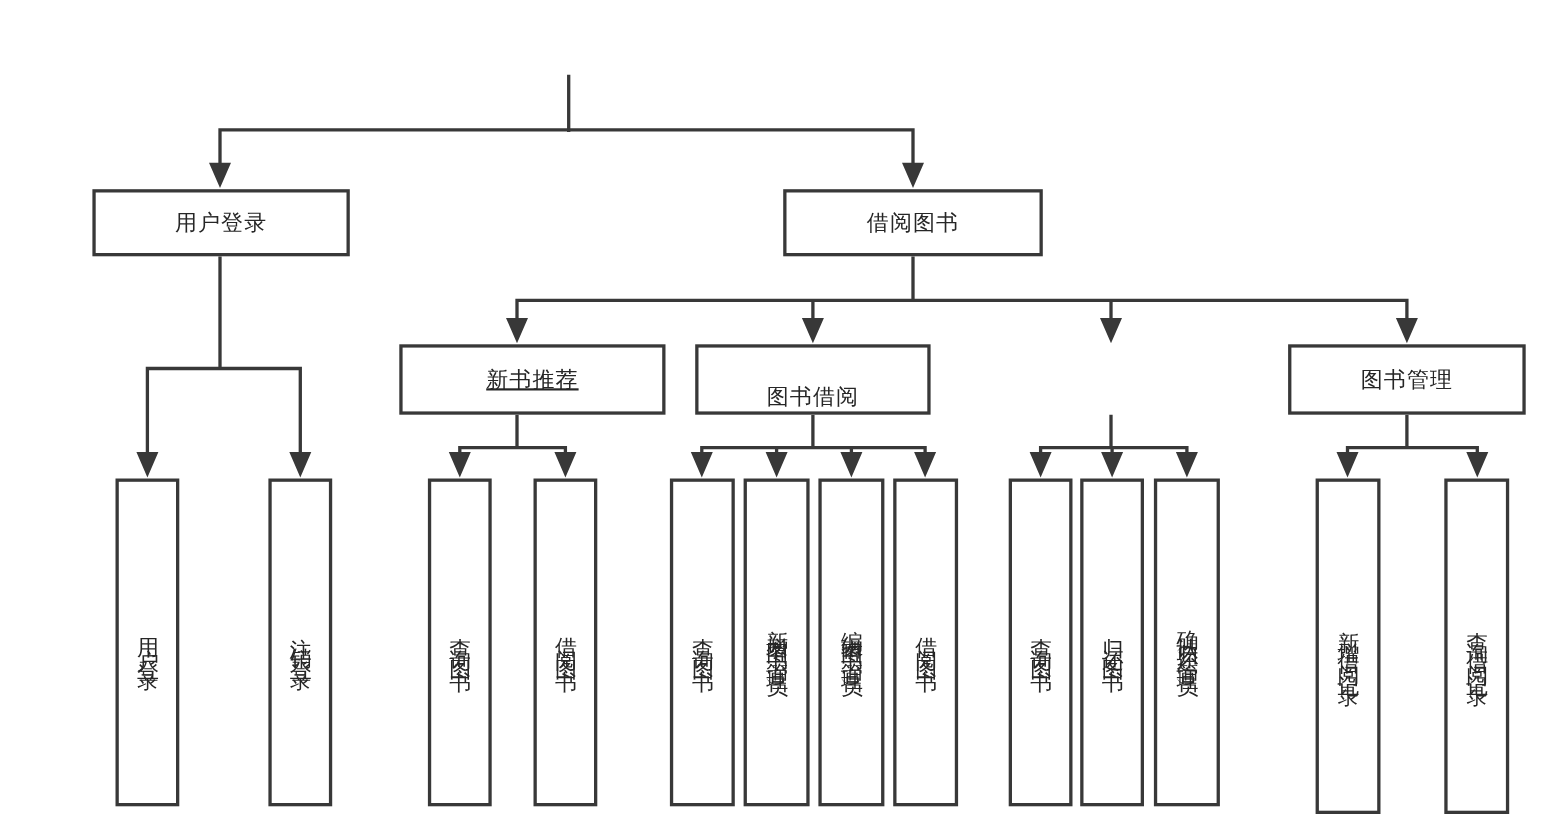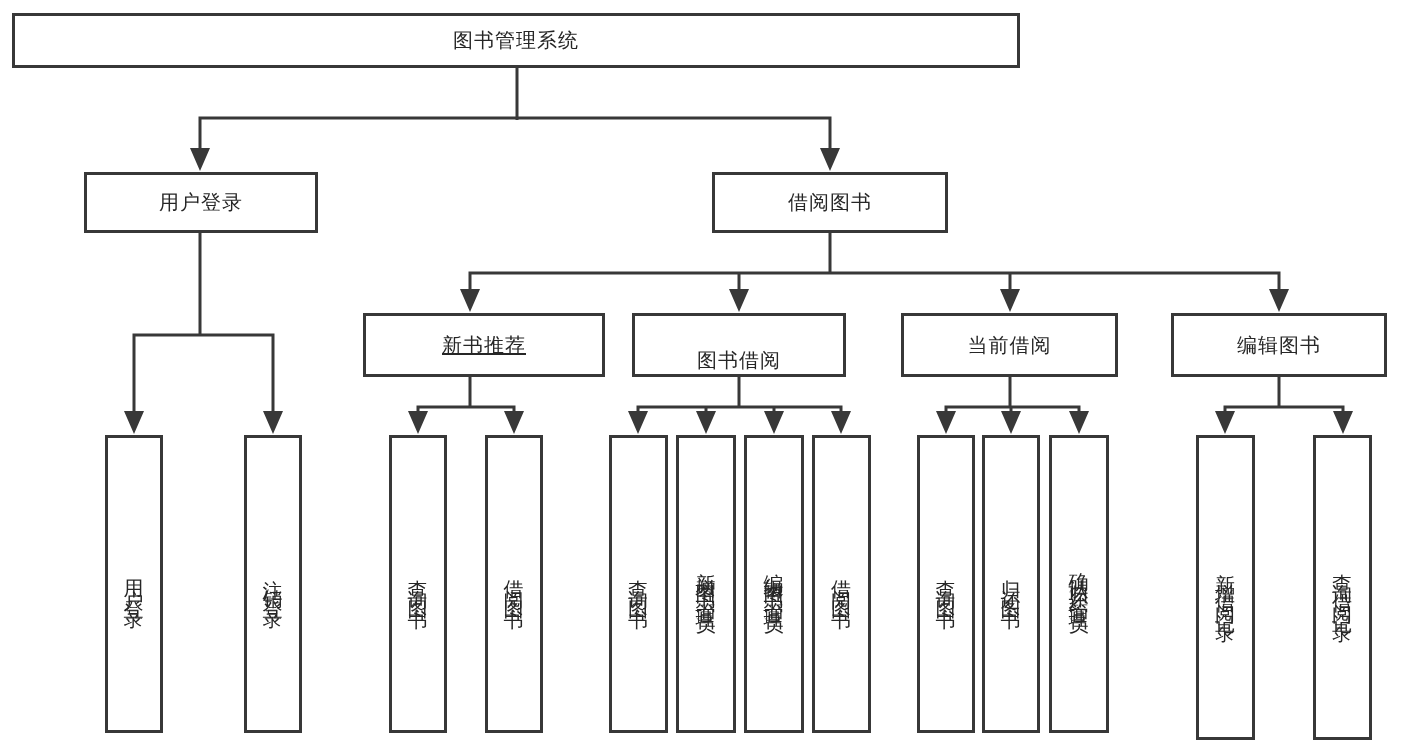--- a/index.html
+++ b/index.html
@@ -94,42 +94,36 @@
                M764,411 L784,411 L774,434 Z
                M831,411 L851,411 L841,434 Z
                M936,411 L956,411 L946,434 Z
                M1001,411 L1021,411 L1011,434 Z
                M1069,411 L1089,411 L1079,434 Z
                M1215,411 L1235,411 L1225,434 Z
                M1333,411 L1353,411 L1343,434 Z"></path>
     </g>
   </svg>
 
-  <div class="box" style="left:12px; top:13px; width:1008px; height:55px;">
-    <span>图书管理系统</span>
-  </div>
 
   <div class="box" style="left:84px; top:172px; width:234px; height:61px;">
     <span>用户登录</span>
   </div>
   <div class="box" style="left:712px; top:172px; width:236px; height:61px;">
     <span>借阅图书</span>
   </div>
 
   <div class="box" style="left:363px; top:313px; width:242px; height:64px;text-decoration:underline;">
     <span>新书推荐</span>
   </div>
   <div class="box" style="left:632px; top:313px; width:214px; height:64px;align-items:flex-end;">
     <span>图书借阅</span>
   </div>
-  <div class="box" style="left:901px; top:313px; width:217px; height:64px;">
-    <span>当前借阅</span>
-  </div>
   <div class="box" style="left:1171px; top:313px; width:216px; height:64px;">
-    <span>编辑图书</span>
+    <span>图书管理</span>
   </div>
 
   <div class="box leaf" style="left:105px; top:435px; width:58px; height:298px;">
     <span>用户登录</span>
   </div>
   <div class="box leaf" style="left:244px; top:435px; width:58px; height:298px;">
     <span>注销登录</span>
   </div>
 
   <div class="box leaf" style="left:389px; top:435px; width:58px; height:298px;">

